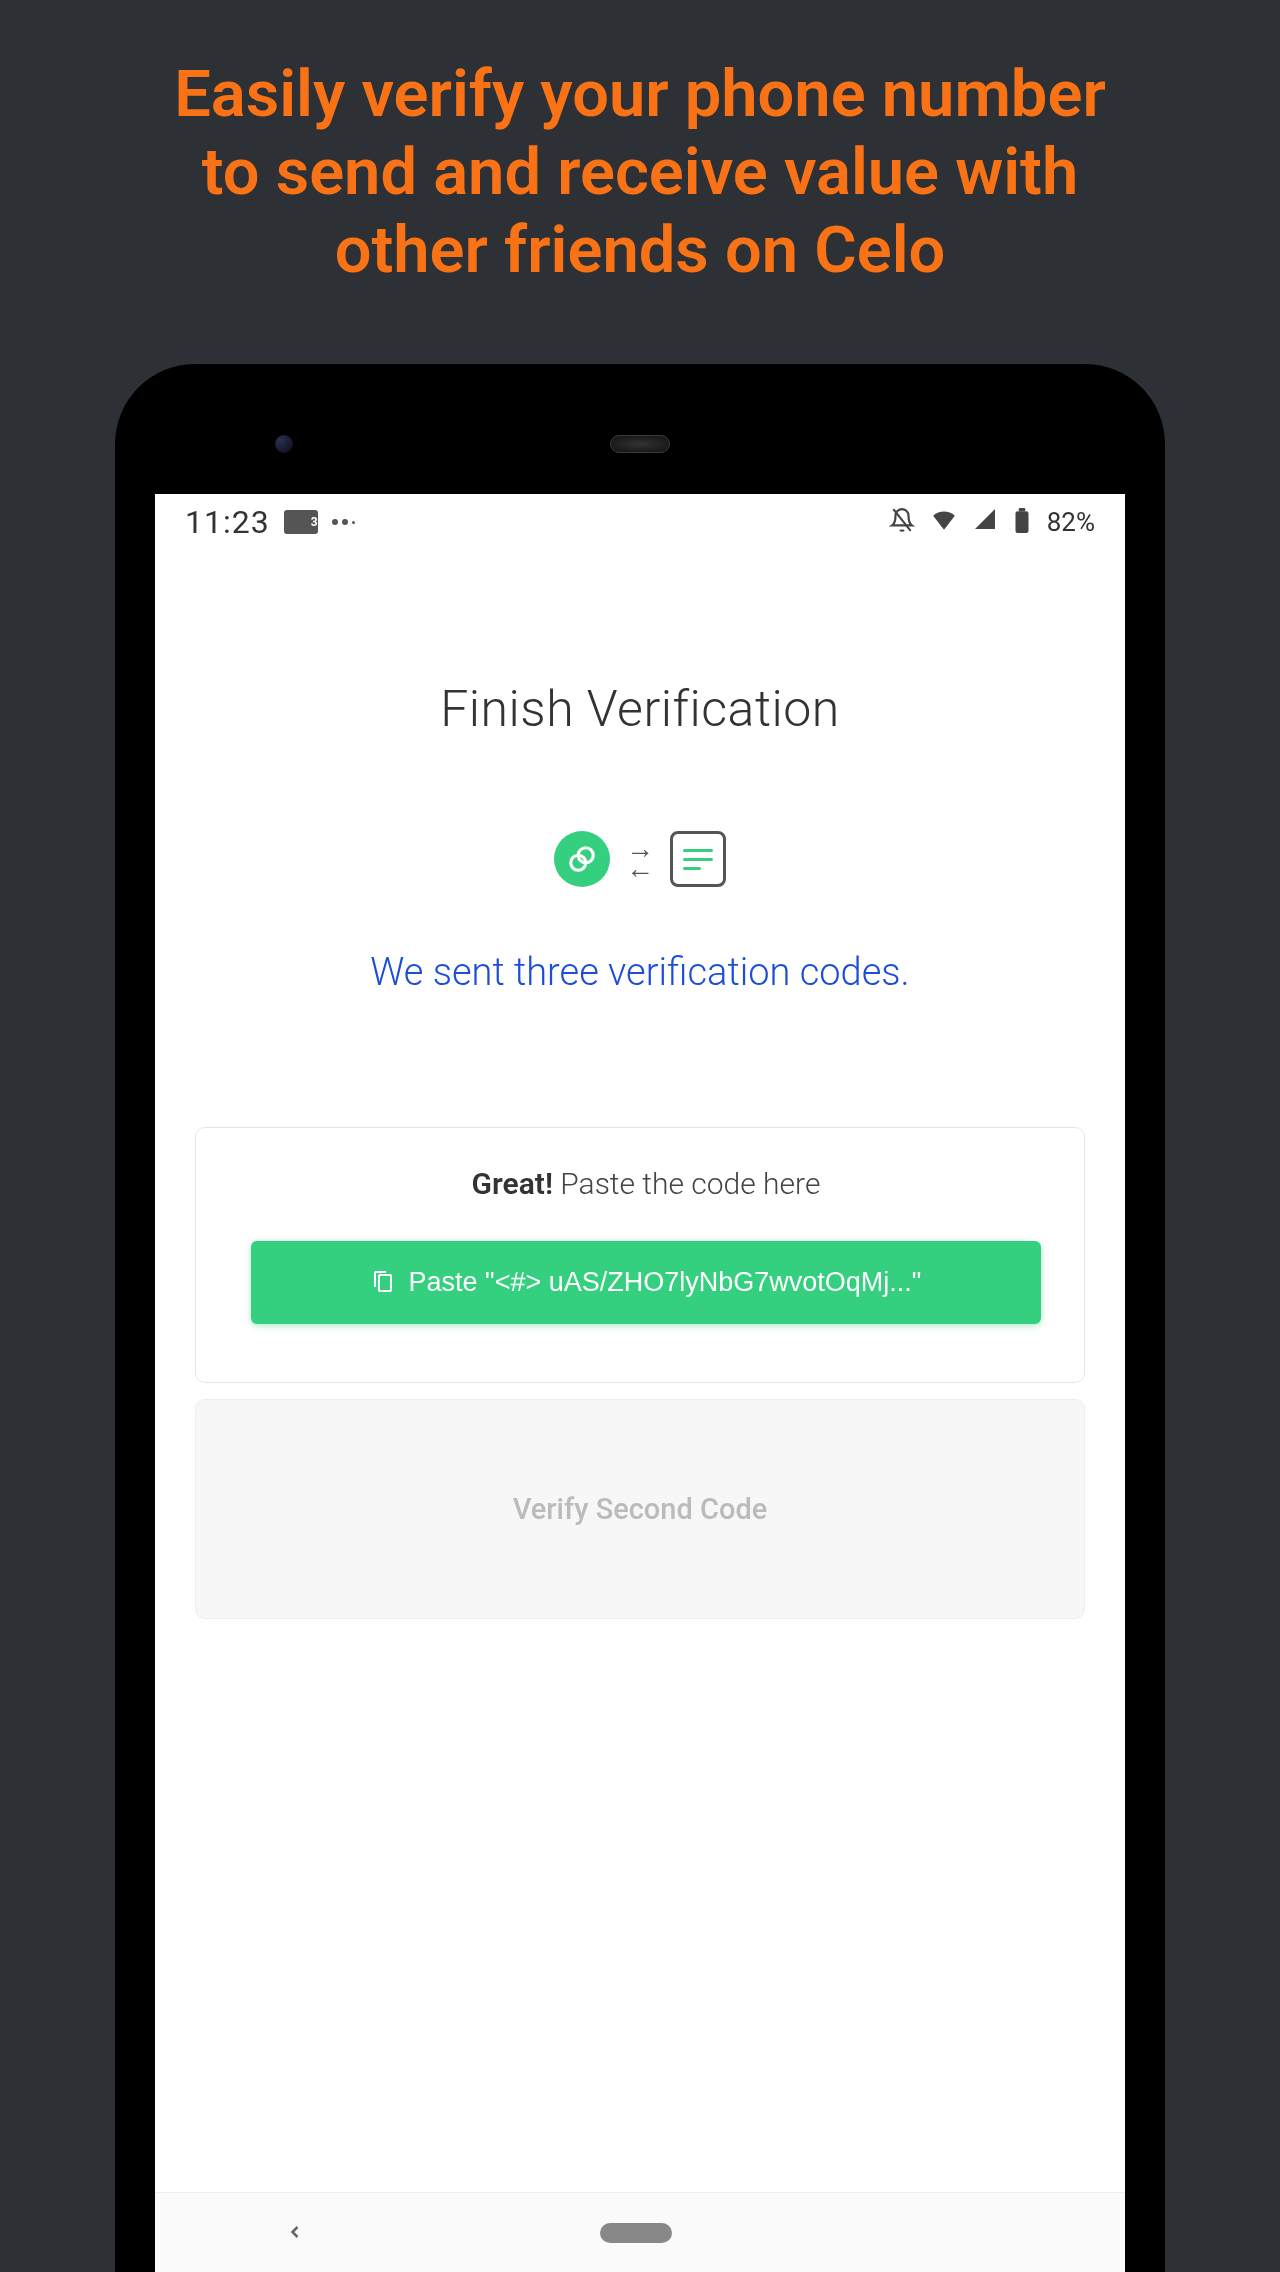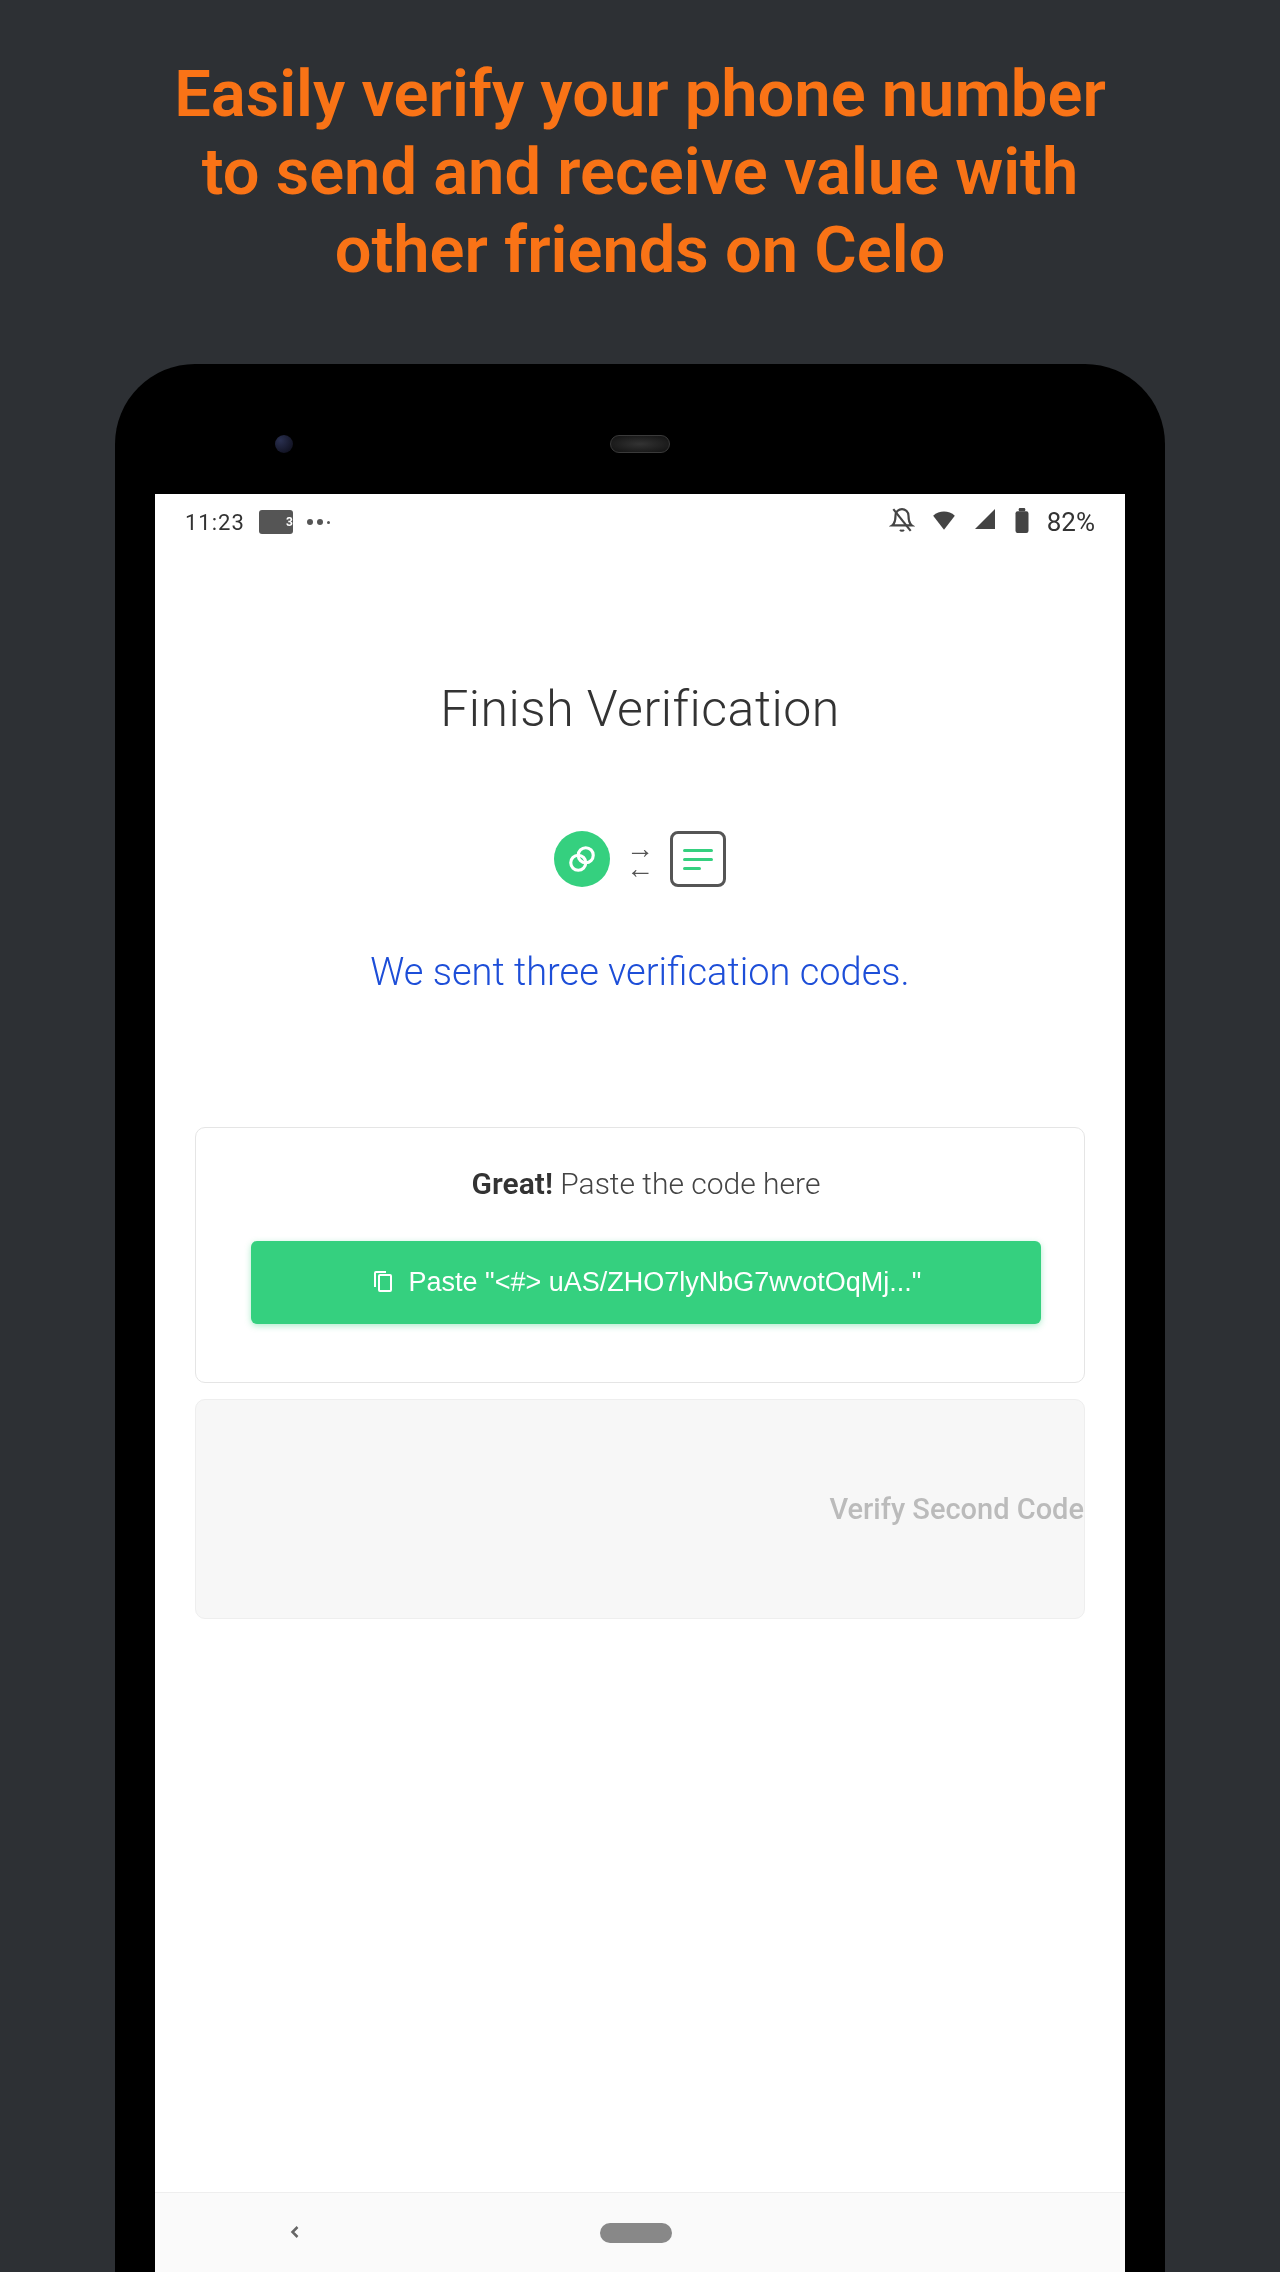--- a/index.html
+++ b/index.html
@@ -84,21 +84,21 @@
     }
 
     .status-left {
       display: flex;
       align-items: center;
       gap: 14px;
     }
 
     .status-time {
       font-weight: 400;
-      font-size: 22px;
+      font-size: 32px;
       letter-spacing: 1px;
     }
 
     .status-cal {
       width: 24px;
       height: 24px;
       background: #555;
       border-radius: 3px;
       display: flex;
       align-items: center;
@@ -250,21 +250,21 @@
       cursor: pointer;
       box-shadow: 0 2px 6px rgba(53, 208, 127, 0.4);
     }
 
     .code-card-inactive {
       background: #f7f7f7;
       border: 1px solid #eee;
       height: 220px;
       display: flex;
       align-items: center;
-      justify-content: flex-end;
+      justify-content: center;
       font-size: 29px;
       color: #bbb;
       font-weight: 500;
     }
 
     .nav-bar {
       height: 80px;
       background: #fafafa;
       border-top: 1px solid #eee;
       display: flex;

